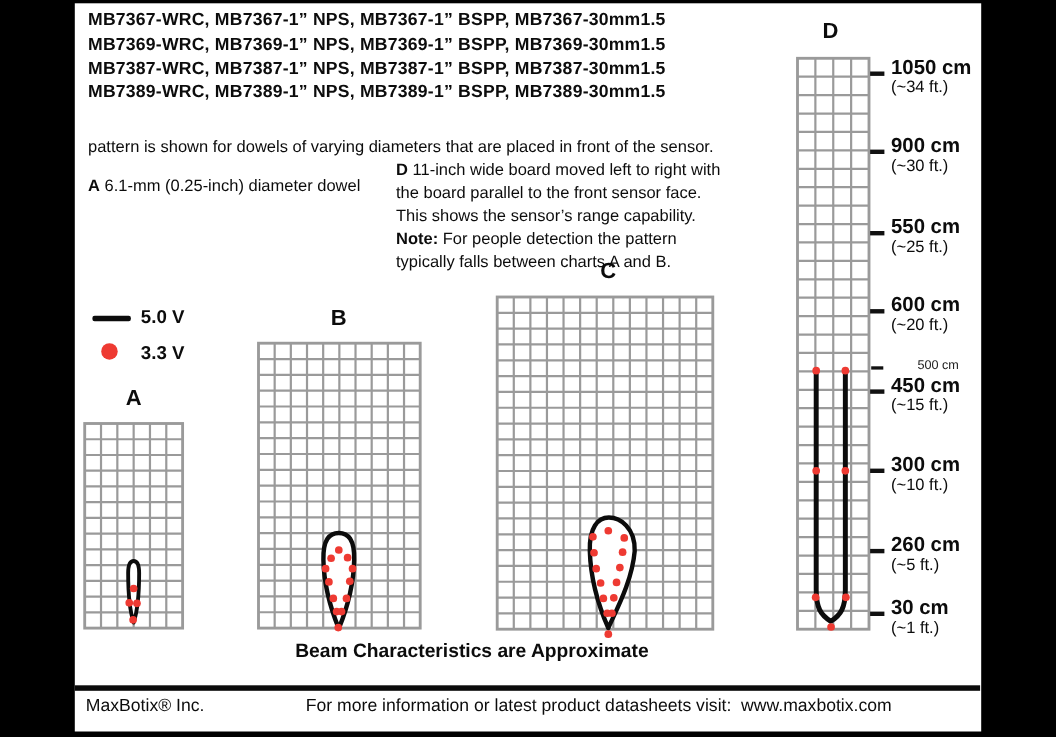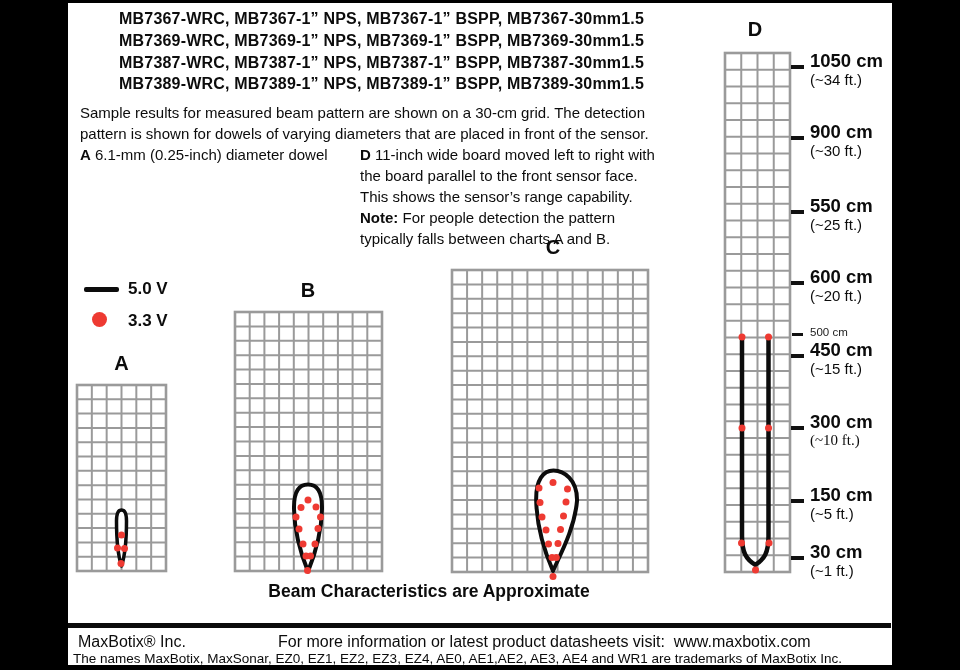--- a/index.html
+++ b/index.html
@@ -1,30 +1,30 @@
 <!DOCTYPE html>
 <html><head>
 <meta charset="utf-8">
 <style>
   html,body{margin:0;padding:0;background:#000;}
   #stage{position:relative;width:960px;height:670px;background:#000;overflow:hidden;
          font-family:"Liberation Sans","DejaVu Sans",sans-serif;color:#0c0c0c;}
   .abs{position:absolute;}
   #paper{position:absolute;left:68px;top:3px;width:824px;height:662px;background:#fff;}
   #charts-svg{position:absolute;left:0;top:0;}
-  .title-line{font-weight:bold;font-size:16px;line-height:21.8px;white-space:nowrap;letter-spacing:.2px;margin-left:39px;}
+  .title-line{font-weight:bold;font-size:16px;line-height:21.8px;white-space:nowrap;letter-spacing:.2px;}
   .para{font-size:15px;line-height:20.9px;white-space:nowrap;}
   .k{font-weight:bold;}
   .chart-letter{position:absolute;transform:translate(-50%,-50%);font-weight:bold;font-size:20px;}
   .legend-label{position:absolute;font-weight:bold;font-size:17px;white-space:nowrap;}
   .legend-line{position:absolute;left:84px;top:287px;width:35px;height:4.5px;background:#0c0c0c;border-radius:2px;}
   .legend-dot{position:absolute;left:92px;top:312px;width:15px;height:15px;border-radius:50%;}
   .range-cm{position:absolute;font-weight:bold;font-size:18.5px;white-space:nowrap;}
   .range-ft{position:absolute;font-size:15px;white-space:nowrap;}
-  .range-cm-small{position:absolute;font-size:11.5px;white-space:nowrap;color:#222;}
+  .range-cm-small{position:absolute;font-size:11.5px;white-space:nowrap;color:#222;margin-left:24px;}
   .range-tick{position:absolute;background:#111;}
   .foot-approx{position:absolute;left:429px;top:581px;transform:translateX(-50%);font-weight:bold;font-size:17.5px;white-space:nowrap;}
   .foot-scale{position:absolute;left:429px;top:604px;transform:translateX(-50%);font-weight:bold;font-size:15.5px;white-space:nowrap;}
   .foot-rule{position:absolute;left:68px;top:623px;width:823px;height:4.5px;background:#0b0b0b;}
   .foot-company{position:absolute;left:78px;top:633px;font-size:16px;white-space:nowrap;}
   .foot-info{position:absolute;left:278px;top:633px;font-size:16px;white-space:pre;}
   .foot-tm{position:absolute;left:73px;top:651px;font-size:13.5px;white-space:nowrap;}
 </style>
 </head>
 <body>
@@ -204,24 +204,23 @@
       </g>
     </svg>
 
   <div class="abs" style="left:80px;top:8px;">
       <div class="title-line">MB7367-WRC, MB7367-1” NPS, MB7367-1” BSPP, MB7367-30mm1.5</div>
       <div class="title-line">MB7369-WRC, MB7369-1” NPS, MB7369-1” BSPP, MB7369-30mm1.5</div>
       <div class="title-line">MB7387-WRC, MB7387-1” NPS, MB7387-1” BSPP, MB7387-30mm1.5</div>
       <div class="title-line">MB7389-WRC, MB7389-1” NPS, MB7389-1” BSPP, MB7389-30mm1.5</div>
     </div>
 
-  <div class="abs para" style="left:80px;top:103px;">Sample results for measured beam pattern are shown on a 30-cm grid. The detection</div>
   <div class="abs para" style="left:80px;top:124px;">pattern is shown for dowels of varying diameters that are placed in front of the sensor.</div>
 
-  <div class="abs" style="left:80px;top:145px;">
+  <div class="abs" style="left:80px;top:160px;">
       <div class="para"><span class="k">A</span> 6.1-mm (0.25-inch) diameter dowel</div>
     </div>
 
   <div class="abs" style="left:360px;top:145px;">
     <div class="para"><span class="k">D</span> <span>11-inch wide board moved left to right with</span></div>
     <div class="para">the board parallel to the front sensor face.</div>
     <div class="para">This shows the sensor’s range capability.</div>
     <div class="para"><span class="k">Note:</span> <span>For people detection the pattern</span></div>
     <div class="para">typically falls between charts A and B.</div>
   </div>
@@ -244,31 +243,30 @@
       <div class="range-tick" style="left: 791px; top: 281px; width: 13px; height: 4px;"></div>
       <div class="range-cm" style="left: 810px; top: 266px;">600 cm</div>
       <div class="range-ft" style="left: 810px; top: 287px;">(~20 ft.)</div>
       <div class="range-tick" style="left: 792px; top: 333px; width: 11px; height: 2.5px;"></div>
       <div class="range-cm-small" style="left: 810px; top: 326px;">500 cm</div>
       <div class="range-tick" style="left: 791px; top: 354px; width: 13px; height: 4px;"></div>
       <div class="range-cm" style="left: 810px; top: 339px;">450 cm</div>
       <div class="range-ft" style="left: 810px; top: 360px;">(~15 ft.)</div>
       <div class="range-tick" style="left: 791px; top: 426px; width: 13px; height: 4px;"></div>
       <div class="range-cm" style="left: 810px; top: 411px;">300 cm</div>
-      <div class="range-ft" style="left: 810px; top: 432px; font-family: Liberation Serif, serif;">(~10 ft.)</div>
+      <div class="range-ft" style="left: 810px; top: 432px;">(~10 ft.)</div>
       <div class="range-tick" style="left: 791px; top: 499px; width: 13px; height: 4px;"></div>
-      <div class="range-cm" style="left: 810px; top: 484px;">150 cm</div>
+      <div class="range-cm" style="left: 810px; top: 484px;">260 cm</div>
       <div class="range-ft" style="left: 810px; top: 505px;">(~5 ft.)</div>
       <div class="range-tick" style="left: 791px; top: 556px; width: 13px; height: 4px;"></div>
       <div class="range-cm" style="left: 810px; top: 541px;">30 cm</div>
       <div class="range-ft" style="left: 810px; top: 562px;">(~1 ft.)</div>
     </div>
 
   <div class="foot-approx">Beam Characteristics are Approximate</div>
   <div class="foot-rule"></div>
   <div class="foot-company">MaxBotix® Inc.</div>
   <div class="foot-info">For more information or latest product datasheets visit:  www.maxbotix.com</div>
-  <div class="foot-tm">The names MaxBotix, MaxSonar, EZ0, EZ1, EZ2, EZ3, EZ4, AE0, AE1,AE2, AE3, AE4 and WR1 are trademarks of MaxBotix Inc.</div>
 <div class="chart-letter" style="left: 121.5px; top: 363px;">A</div>
     <div class="chart-letter" style="left: 308px; top: 290px;">B</div>
     <div class="chart-letter" style="left: 553px; top: 247px;">C</div>
     <div class="chart-letter" style="left: 755px; top: 29px;">D</div>
   </div>
 
 </body></html>

